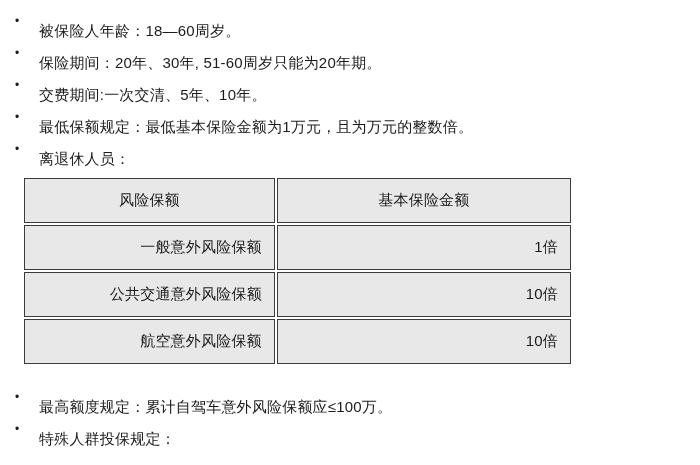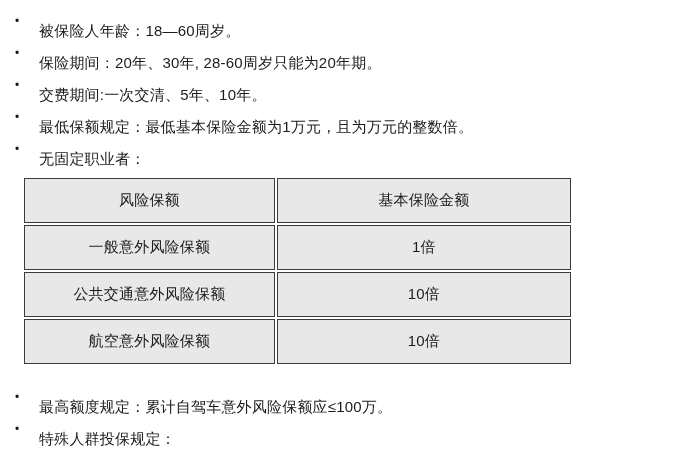--- a/index.html
+++ b/index.html
@@ -38,48 +38,48 @@
   table.risk td {
     border: 1px solid #3b3b3b;
     background: #e8e8e8;
     text-align: center; vertical-align: middle;
     padding: 12px;
     box-sizing: border-box;
     letter-spacing: 0.2px;
   }
   tr.hdr td  { height: 44px; }
   tr.life td { height: 56px; }
-  tr.small td { height: 37px; }
+  tr.small td { height: 37px; text-align: right; }
   .value-line { line-height: 26px; }
 </style>
 </head>
 <body>
 
 <div class="page">
 
   <div class="bullets top">
     <div class="b-line">
       <span class="dot">•</span>
       <span class="txt">被保险人年龄：18—60周岁。</span>
     </div>
     <div class="b-line">
       <span class="dot">•</span>
-      <span class="txt">保险期间：20年、30年, 28-60周岁只能为20年期。</span>
+      <span class="txt">保险期间：20年、30年, 51-60周岁只能为20年期。</span>
     </div>
     <div class="b-line">
       <span class="dot">•</span>
       <span class="txt">交费期间:一次交清、5年、10年。</span>
     </div>
     <div class="b-line">
       <span class="dot">•</span>
       <span class="txt">最低保额规定：最低基本保险金额为1万元，且为万元的整数倍。</span>
     </div>
     <div class="b-line">
       <span class="dot">•</span>
-      <span class="txt">无固定职业者：</span>
+      <span class="txt">离退休人员：</span>
     </div>
   </div>
 
   <table class="risk">
     <colgroup>
       <col style="width: 249px;">
       <col style="width: 292px;">
     </colgroup>
     <tbody>
       <tr class="hdr">

